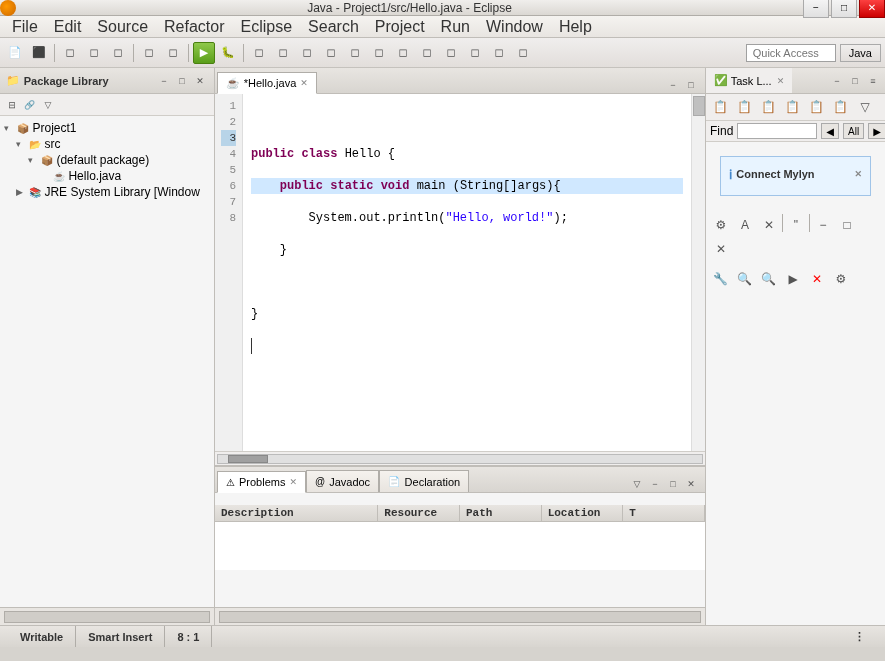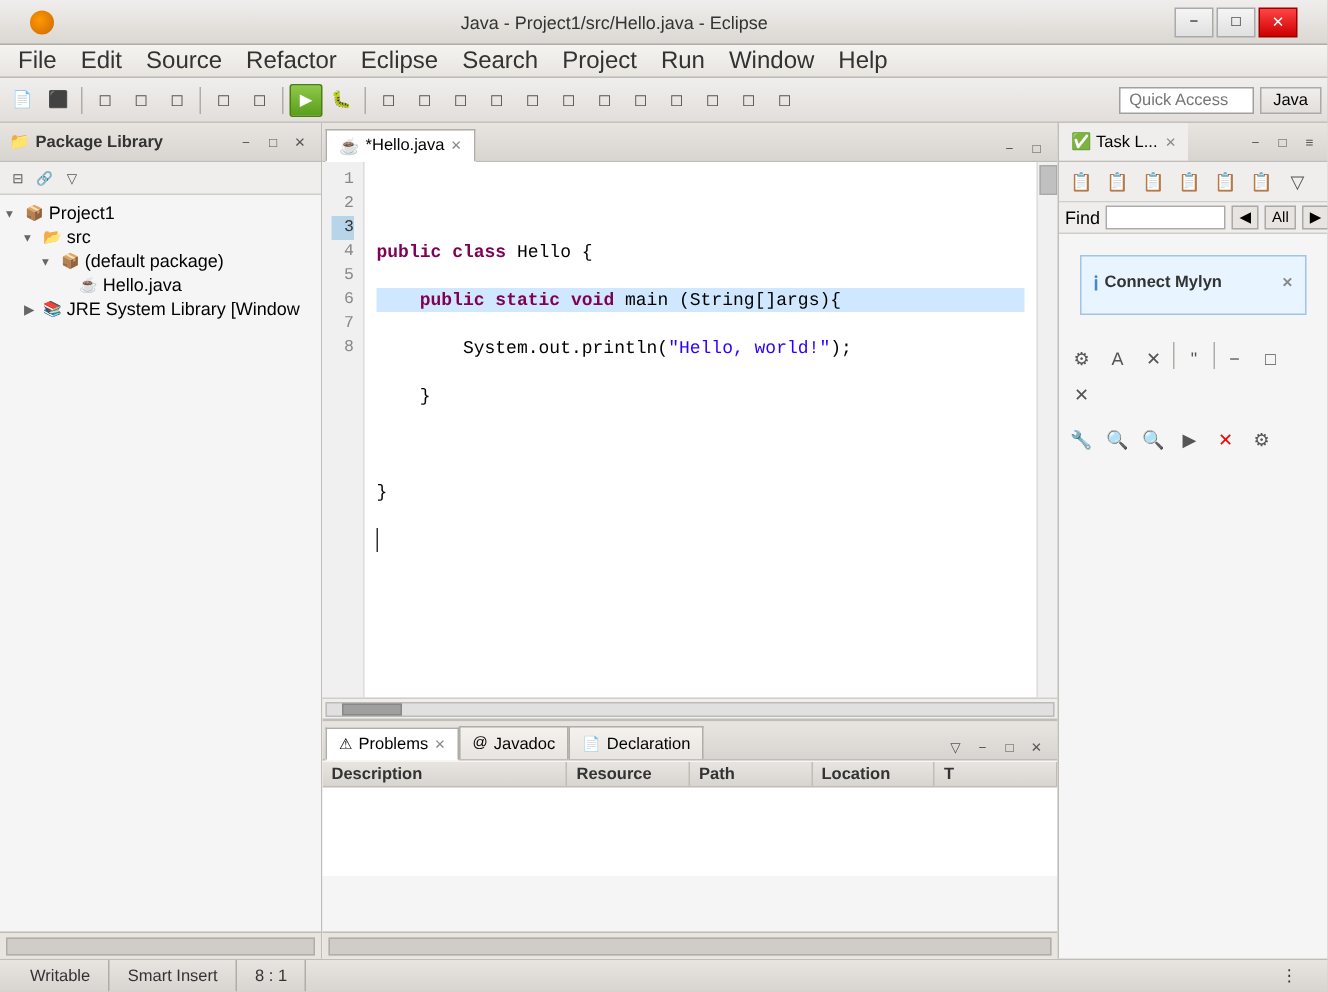--- a/index.html
+++ b/index.html
@@ -1,25 +1,25 @@
 <!DOCTYPE html>
 <html><head>
   <meta charset="utf-8">
   <style>
     * { margin: 0; padding: 0; box-sizing: border-box; }
     body { font-family: 'Segoe UI', Arial, sans-serif; font-size: 12px; background: #d6d3ce; width: 885px; height: 661px; overflow: hidden; }
     
     
     .title-bar {
       background: linear-gradient(to bottom, #f0eeec, #dbd8d3);
-      height: 30px;
+      height: 16px;
       display: flex;
       align-items: center;
       justify-content: space-between;
-      padding: 0 20px;
+      padding: 0 0;
       border-bottom: 1px solid #b0ada8;
     }
     .title-bar-left { display: flex; align-items: center; gap: 6px; }
     .title-bar-title { font-size: 12px; color: #333; flex: 1; text-align: center; }
     .title-bar-controls { display: flex; gap: 2px; }
     .title-btn { width: 26px; height: 20px; border: 1px solid #aaa; background: linear-gradient(to bottom, #f5f5f5, #e0e0e0); font-size: 10px; cursor: pointer; display: flex; align-items: center; justify-content: center; }
     .title-btn.close { background: linear-gradient(to bottom, #f44, #c00); color: white; border-color: #900; }
     
     
     .menu-bar {
@@ -230,34 +230,36 @@
     
     .problems-area { flex: 1; display: flex; flex-direction: column; }
     .problems-info { padding: 2px 8px; font-size: 11px; color: #333; border-bottom: 1px solid #ddd; }
     .problems-table { flex: 1; overflow: auto; }
     .problems-header {
       display: grid;
       grid-template-columns: 2fr 1fr 1fr 1fr 1fr;
       background: linear-gradient(to bottom, #e8e5e1, #d8d5d0);
       border-bottom: 1px solid #c0bdb8;
       position: sticky;
-      top: 1px;
+      top: 12px;
+      font-family: Liberation Mono, monospace;
     }
     .problems-col { padding: 2px 6px; font-size: 11px; font-weight: bold; color: #333; border-right: 1px solid #c0bdb8; }
     .problems-rows { background: white; min-height: 60px; }
     
     
     .status-bar {
       background: linear-gradient(to bottom, #e8e5e1, #d8d5d0);
       height: 22px;
       border-top: 1px solid #c0bdb8;
       display: flex;
       align-items: center;
       padding: 0 8px;
       gap: 0;
+      font-weight: bold;
     }
     .status-item { padding: 0 12px; font-size: 11px; color: #333; border-right: 1px solid #b0ada8; height: 100%; display: flex; align-items: center; }
     .status-item:last-child { border-right: none; }
     .status-dot { margin-left: auto; }
 
     
     .eclipse-icon { width: 16px; height: 16px; background: radial-gradient(circle at 40% 40%, #f90, #c60); border-radius: 50%; display: flex; align-items: center; justify-content: center; font-size: 8px; }
     
     
     .icon-project { color: #8b6914; }

